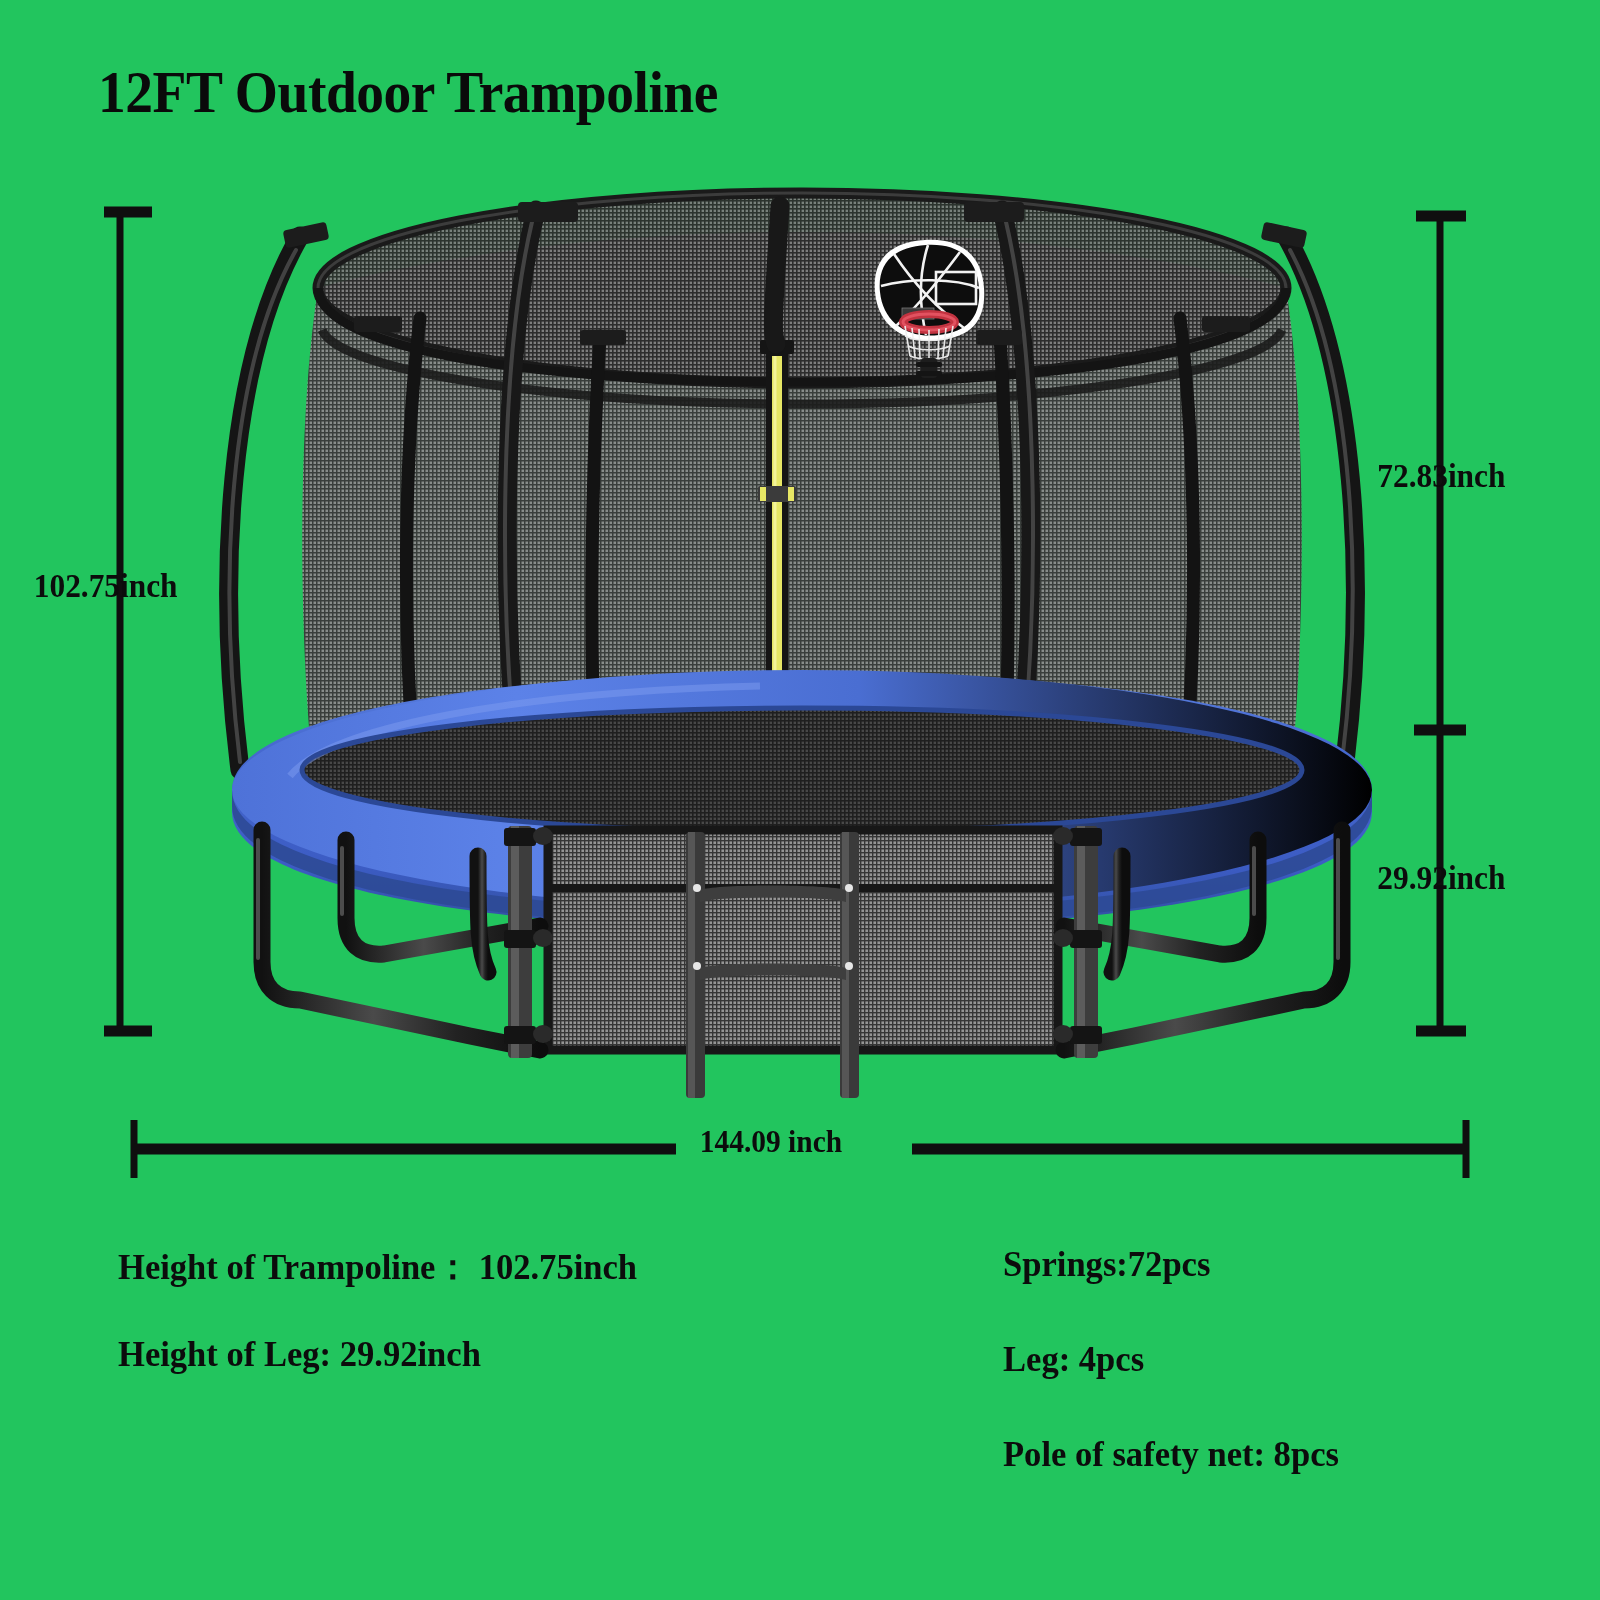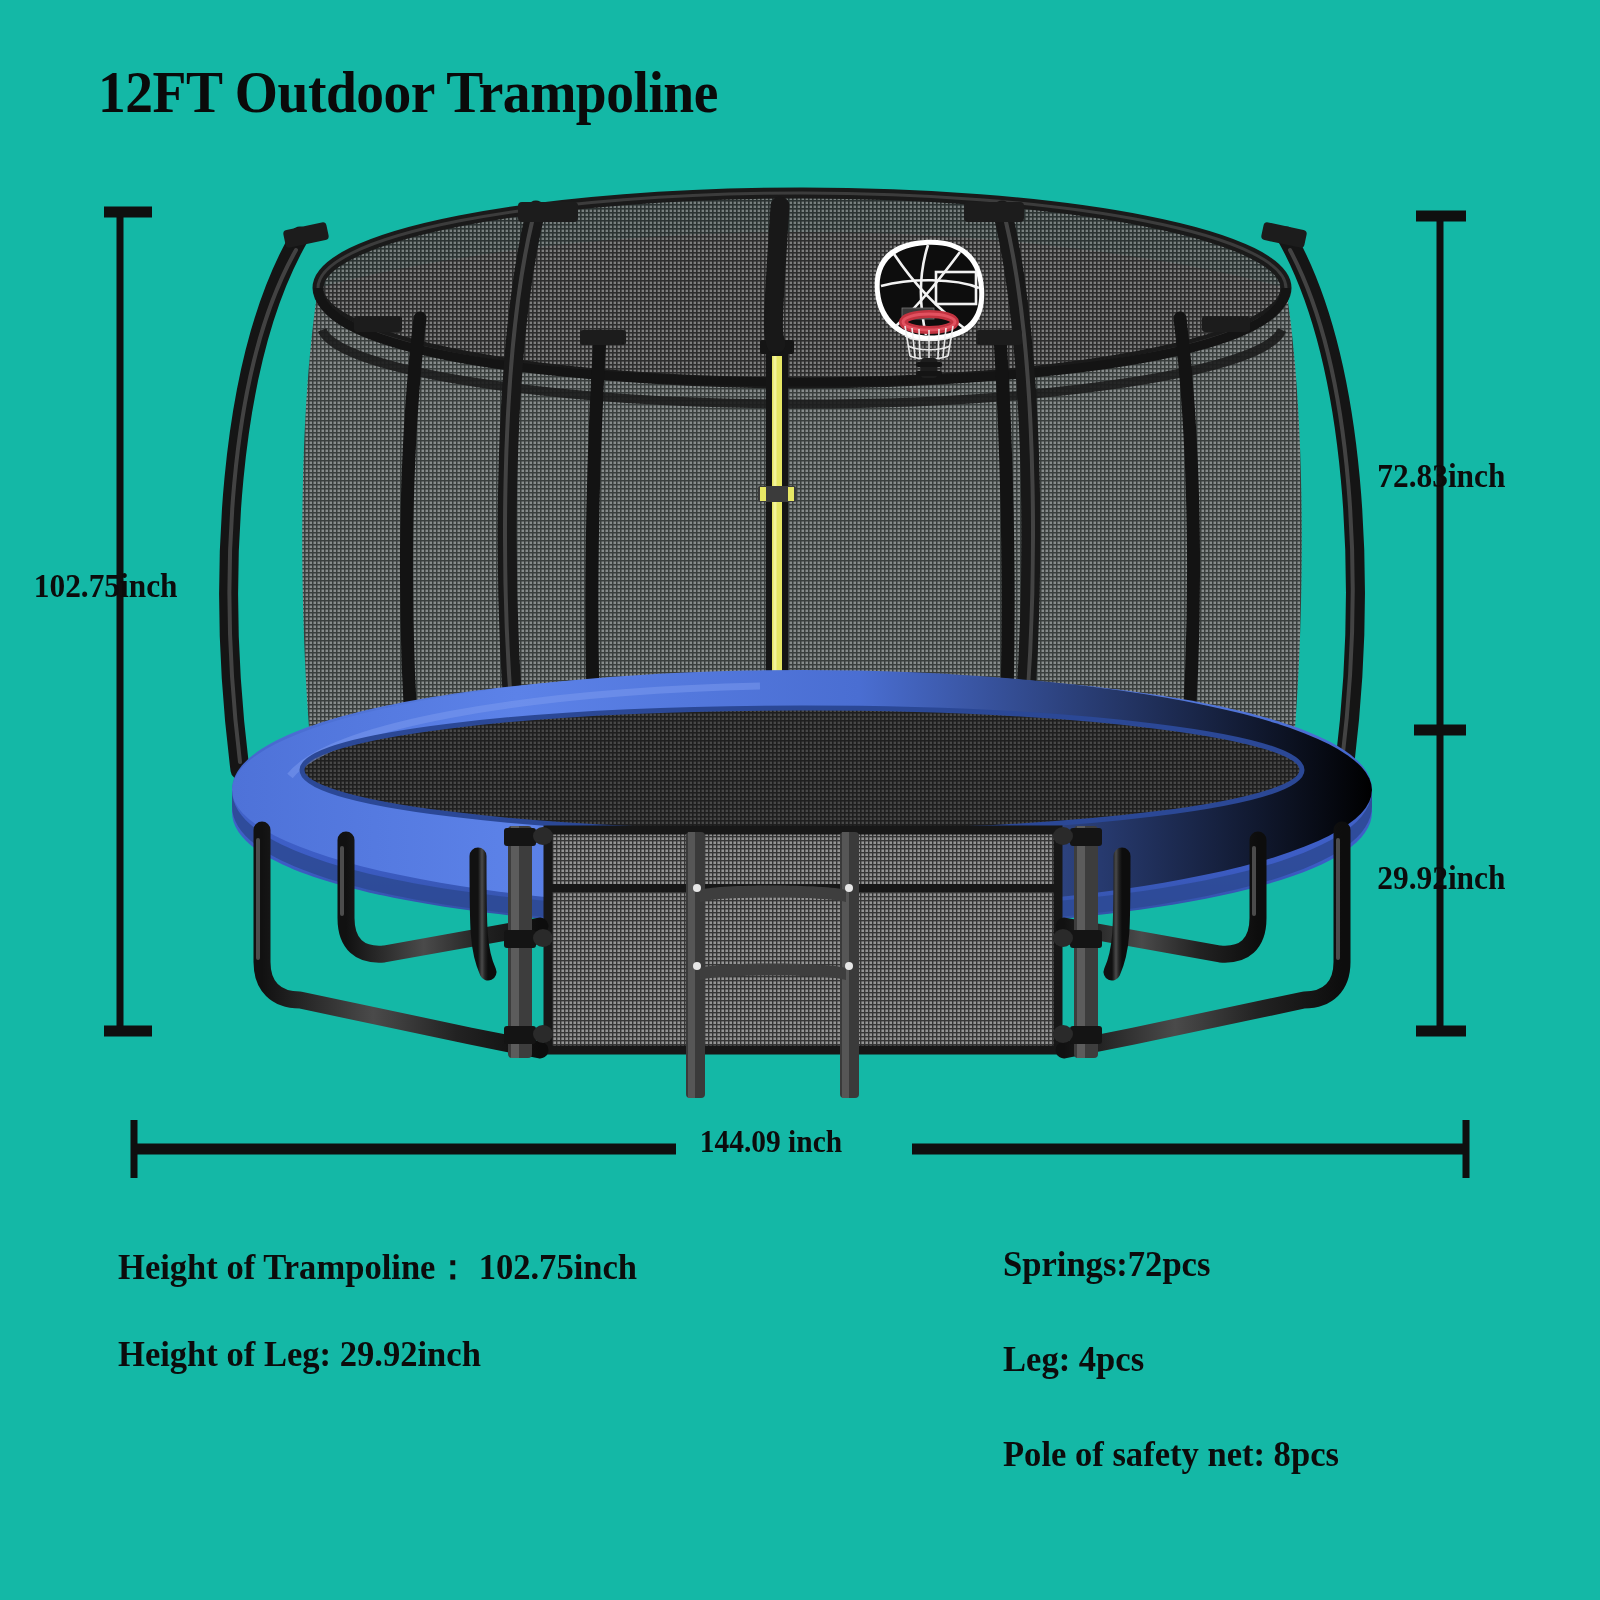--- a/index.html
+++ b/index.html
@@ -7,21 +7,21 @@
     padding: 0;
     background: #ffffff;
   }
   body {
     font-family: "Liberation Serif", "DejaVu Serif", serif;
   }
   #page {
     position: relative;
     width: 1600px;
     height: 1600px;
-    background: #14b8a6;
+    background: #22c55e;
     overflow: hidden;
   }
   
   #title {
     position: absolute;
     left: 98px;
     top: 62px;
     font-family: "Liberation Serif", "DejaVu Serif", serif;
     font-weight: bold;
     font-size: 59px;

